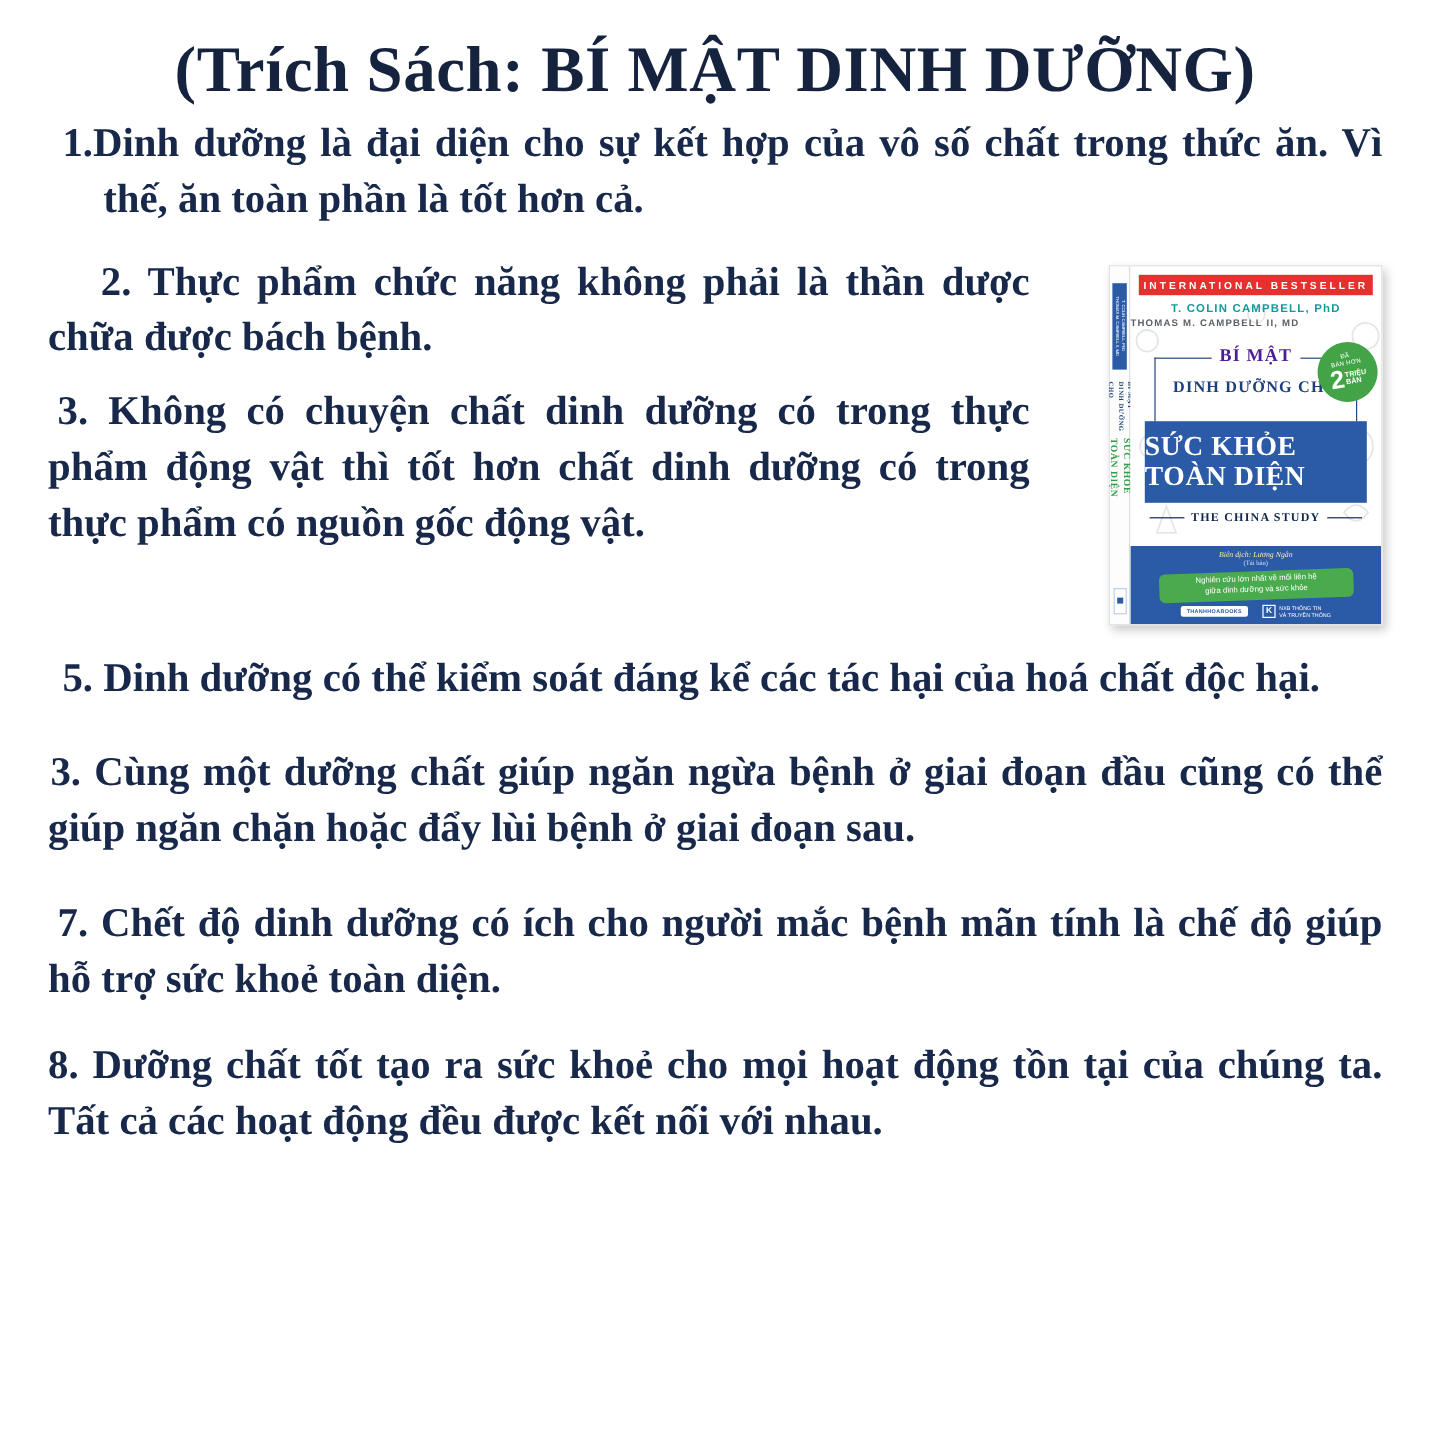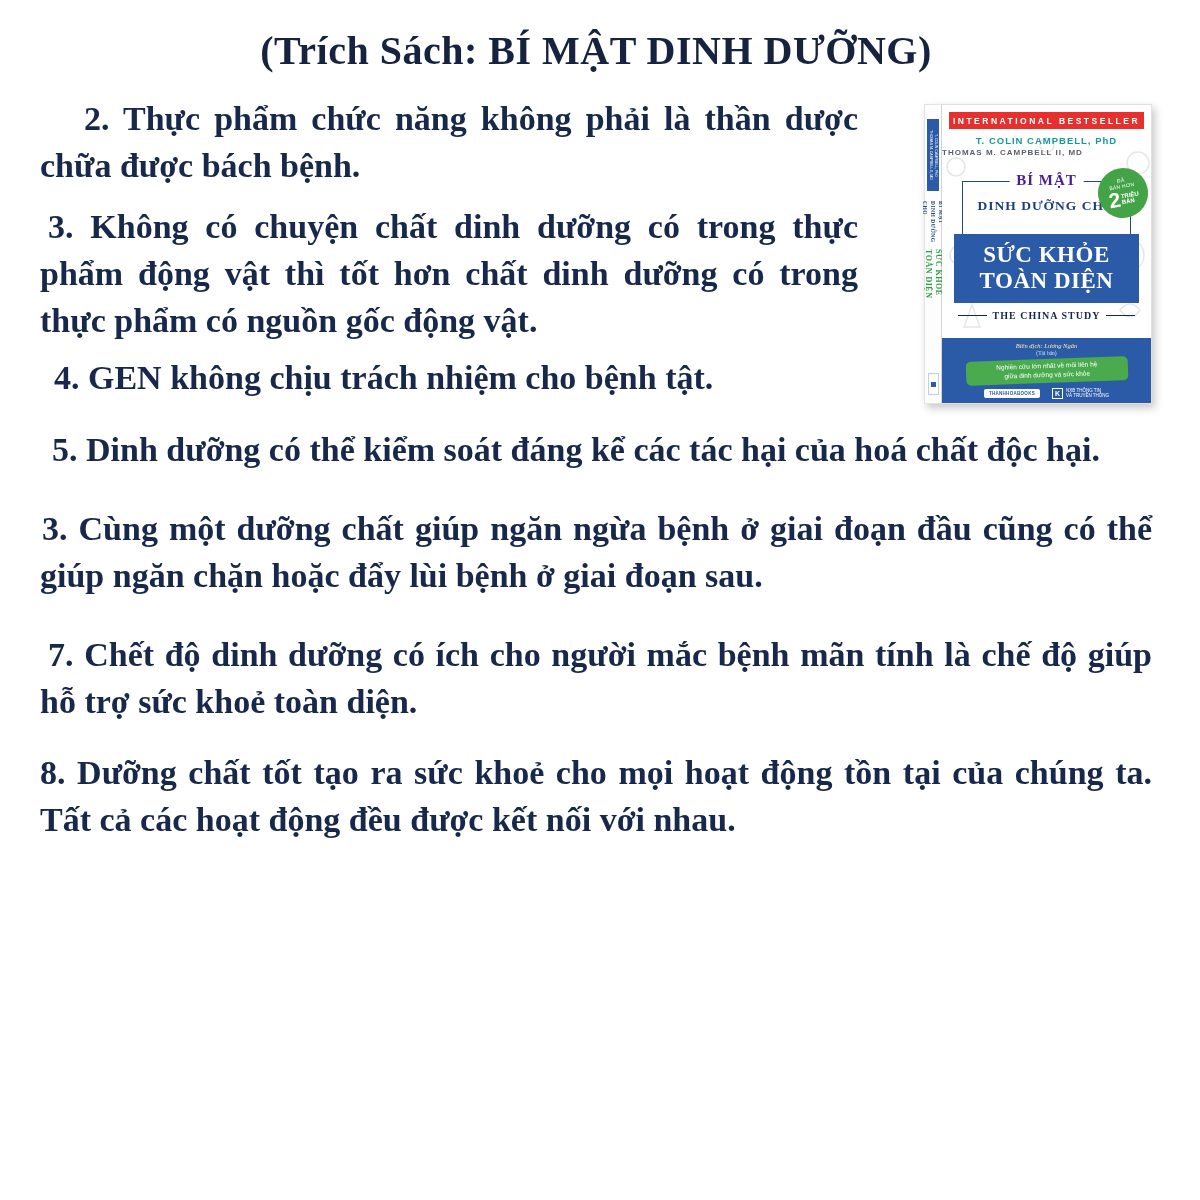--- a/index.html
+++ b/index.html
@@ -6,21 +6,21 @@
   body{
     width:1200px;height:1200px;overflow:hidden;background:#ffffff;
     font-family:"Liberation Serif","DejaVu Serif",serif;
     color:#1b2a50;
   }
   .container{padding:30px 48px 0 40px;}
 
   
   .title-block{text-align:center;font-weight:bold;color:#16233e;letter-spacing:.5px;}
   .title-line1{font-size:50px;line-height:1.05;margin-bottom:14px;}
-  .title-line2{font-size:40px;line-height:1.05;margin-bottom:24px;text-align:center;}
+  .title-line2{font-size:54px;line-height:1.05;margin-bottom:10px;text-align:center;}
 
   
   .principles p{
     font-size:34px;font-weight:bold;line-height:1.38;
     text-align:justify;margin:0;color:#17284a;
   }
   .p1{padding-left:46px;text-indent:-34px;margin-bottom:22px !important;}
   .p2{text-indent:44px;margin-bottom:14px !important;}
   .p3{text-indent:8px;margin-bottom:10px !important;}
   .p4{text-indent:14px;margin-bottom:26px !important;}
@@ -78,21 +78,21 @@
 
   .frame{border:1.5px solid #24477f;border-bottom:none;height:52px;margin:24px 20px 0;position:relative;}
   .frame .bi-mat{
     position:absolute;top:-10px;left:50%;transform:translateX(-50%);
     background:#fff;padding:0 7px;font-size:15px;font-weight:bold;color:#4c1d95;
     letter-spacing:1px;white-space:nowrap;
   }
   .frame .mid-title{margin-top:16px;text-align:center;font-size:13.5px;font-weight:bold;
     color:#1d3f7a;letter-spacing:1px;white-space:nowrap;}
 
-  .panel{margin:0 12px;background:#2b5aa7;color:#fff;text-align:center;padding:8px 0 9px;}
+  .panel{margin:0 12px;background:#2b5aa7;color:#fff;padding:8px 0 9px;}
   .panel div{font-size:23px;font-weight:bold;line-height:1.12;letter-spacing:.5px;}
 
   .chinastudy{display:flex;align-items:center;gap:6px;margin:7px 16px 0;}
   .chinastudy::before,.chinastudy::after{content:"";flex:1;border-top:1.5px solid #12284e;}
   .chinastudy span{font-size:10px;font-weight:bold;color:#12284e;letter-spacing:1px;white-space:nowrap;}
 
   .bottom-blue{
     position:absolute;left:0;right:0;bottom:0;height:72px;background:#2b5aa7;
     text-align:center;color:#fff;z-index:2;
   }
@@ -116,20 +116,21 @@
 </head>
 <body>
 
 <div class="container">
 
   <div class="title-block">
     <div class="title-line2">(Trích Sách: BÍ MẬT DINH DƯỠNG)</div>
   </div>
 
   <div class="principles">
+    <p class="p1">1.Dinh dưỡng là đại diện cho sự kết hợp của vô số chất trong thức ăn. Vì thế, ăn toàn phần là tốt hơn cả.</p>
 
     <div class="book-float">
       <div class="book">
         <div class="spine">
           <div class="spine-authors-box">
             <span>T. COLIN CAMPBELL, PhD
 THOMAS M. CAMPBELL II, MD</span>
           </div>
           <div class="spine-title">BÍ MẬT
 DINH DƯỠNG
@@ -198,20 +199,19 @@
                 </div>
               </div>
             </div>
           </div>
         </div>
       </div>
     </div>
 
     <p class="p2">2. Thực phẩm chức năng không phải là thần dược chữa được bách bệnh.</p>
     <p class="p3">3. Không có chuyện chất dinh dưỡng có trong thực phẩm động vật thì tốt hơn chất dinh dưỡng có trong thực phẩm có nguồn gốc động vật.</p>
-    <p class="p4">4. GEN không chịu trách nhiệm cho bệnh tật.</p>
     <p class="p5">5. Dinh dưỡng có thể kiểm soát đáng kể các tác hại của hoá chất độc hại.</p>
     <p class="p6">3. Cùng một dưỡng chất giúp ngăn ngừa bệnh ở giai đoạn đầu cũng có thể giúp ngăn chặn  hoặc đẩy lùi bệnh ở giai đoạn sau.</p>
     <p class="p7">7. Chết độ dinh dưỡng có ích cho người mắc bệnh mãn tính là chế độ giúp  hỗ trợ sức khoẻ toàn diện.</p>
     <p class="p8">8. Dưỡng chất tốt tạo ra sức khoẻ cho mọi hoạt động tồn tại của chúng ta. Tất cả các hoạt động đều được kết nối với nhau.</p>
   </div>
 
 </div>
 
 </body></html>

